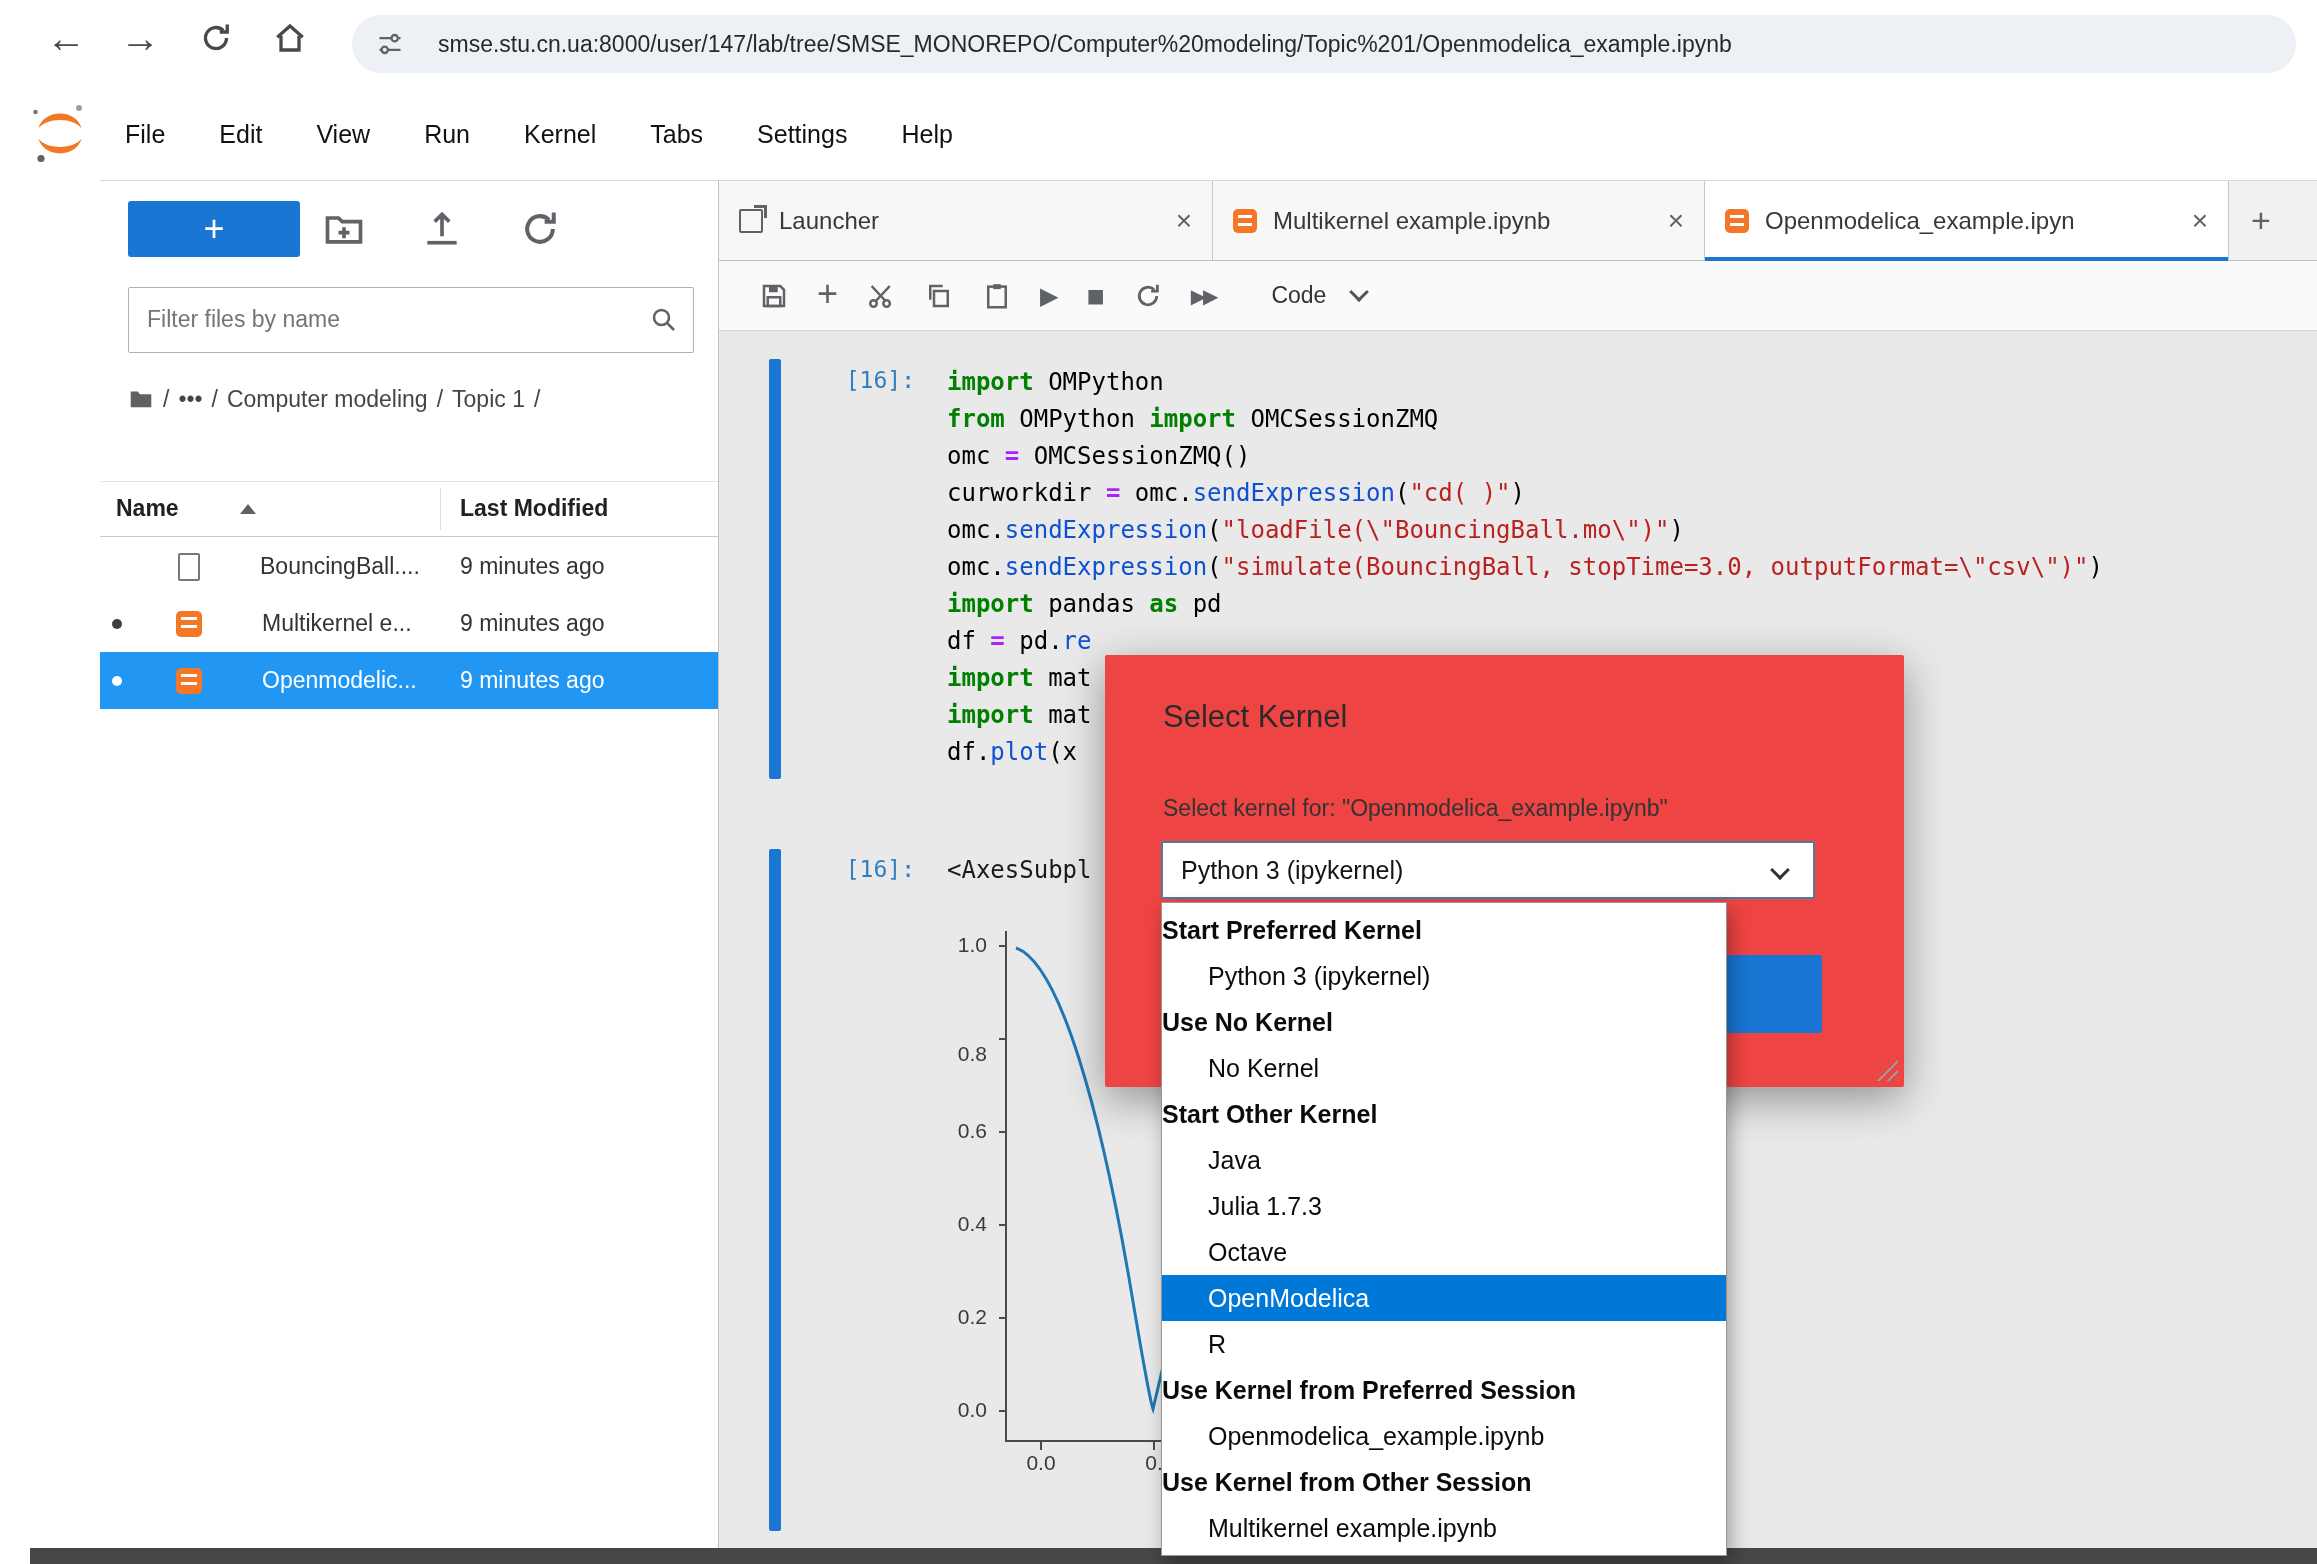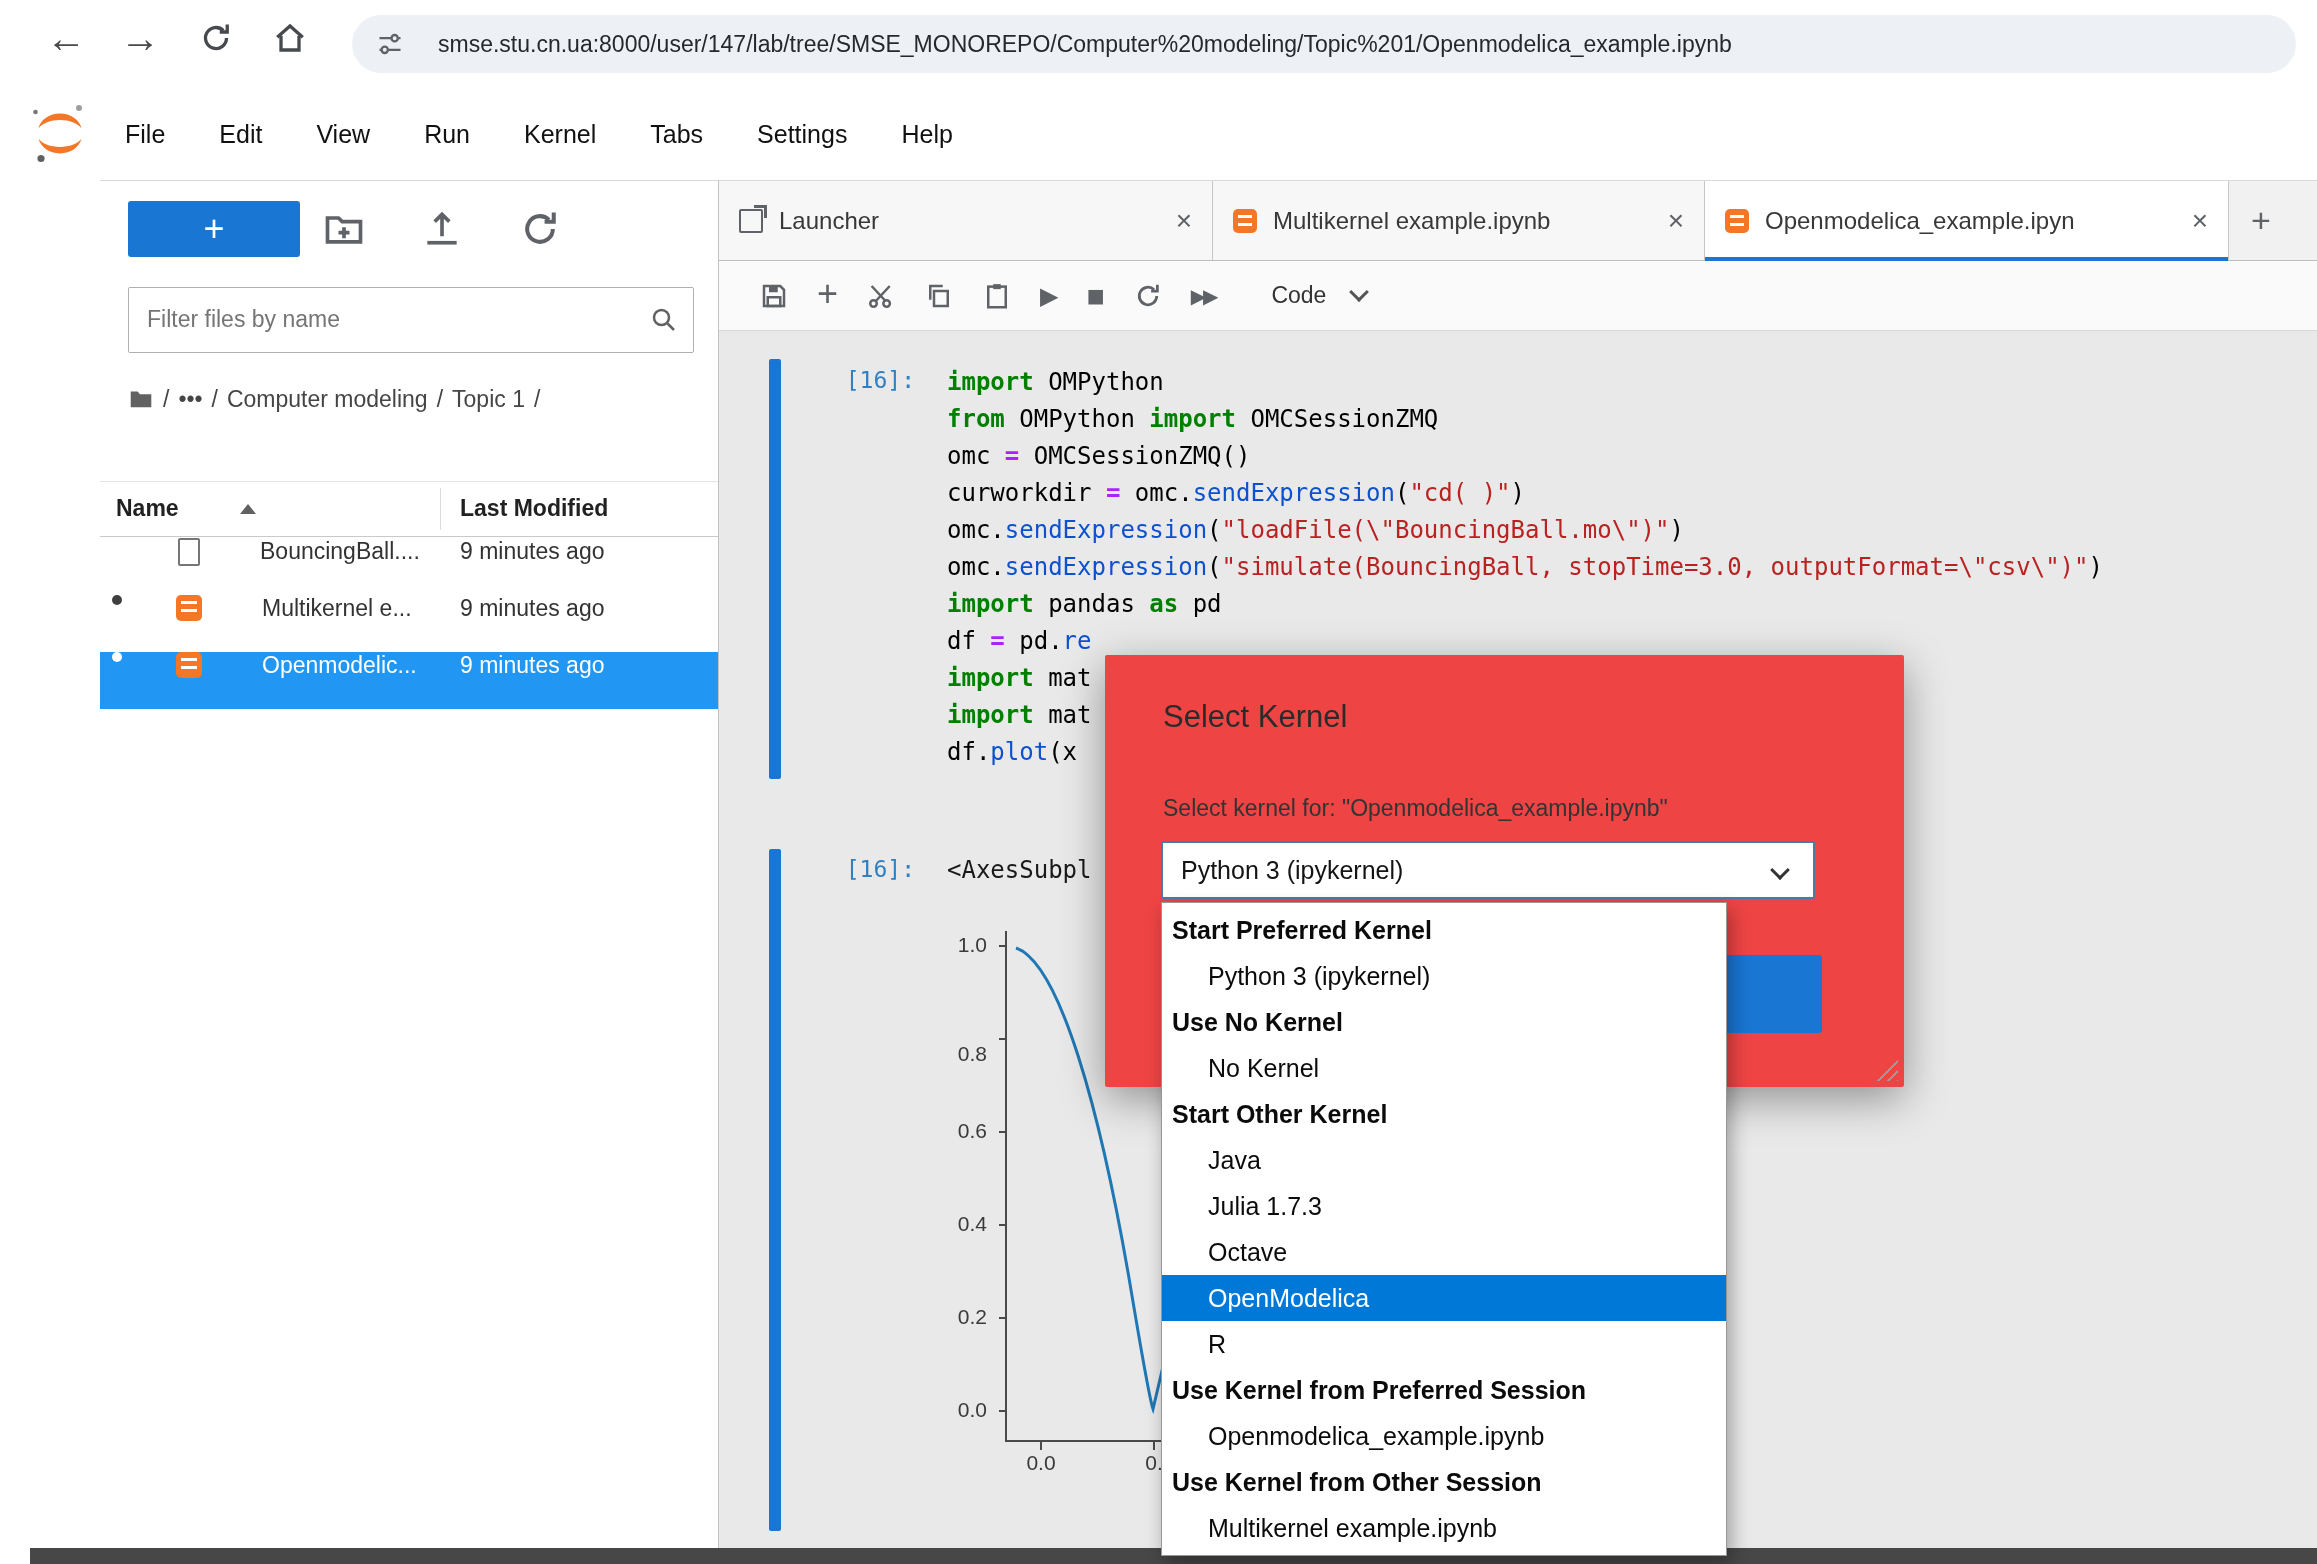--- a/index.html
+++ b/index.html
@@ -45,21 +45,21 @@
   #bc-folder{vertical-align:-5px;margin-right:9px;}
   .bc-sep,.bc-part{margin-right:9px;}
   #fb-header{position:absolute;left:0;top:300px;width:618px;height:56px;border-top:1px solid #e4e4e4;
              border-bottom:1px solid #c9c9c9;box-sizing:border-box;}
   #col-name{position:absolute;left:16px;top:13px;font-weight:bold;font-size:23px;color:#212121;}
   #sort-caret{position:absolute;left:140px;top:22px;width:0;height:0;border-left:8px solid transparent;
               border-right:8px solid transparent;border-bottom:10px solid #616161;}
   #col-div{position:absolute;left:340px;top:6px;width:1px;height:42px;background:#dcdcdc;}
   #col-mod{position:absolute;left:360px;top:13px;font-weight:bold;font-size:23px;color:#212121;}
   #fb-rows{position:absolute;left:0;top:357px;width:618px;}
-  .fb-row{position:relative;height:57px;display:flex;gap:44px;}
+  .fb-row{position:relative;height:57px;display:flex;align-items:center;gap:44px;}
   .fb-row.sel{background:var(--selection,#2196f3);}
   .run-dot{width:10px;height:10px;border-radius:50%;background:#3f3f3f;margin-left:12px;flex:0 0 auto;}
   .run-dot.hidden{visibility:hidden;}
   .sel .run-dot{background:#fff;}
   .ic-doc{width:22px;height:28px;border:2px solid #767676;border-radius:2px;background:#fff;margin-left:12px;
           flex:0 0 auto;box-sizing:border-box;}
   .ic-nb{width:26px;height:26px;background:var(--orange,#f37726);border-radius:5px;margin-left:10px;position:relative;flex:0 0 auto;}
   .ic-nb::before{content:"";position:absolute;left:5px;right:5px;top:6px;height:3px;background:#fff;}
   .ic-nb::after{content:"";position:absolute;left:5px;right:5px;top:14px;height:3px;background:#fff;}
   .fname{font-size:23px;color:#333;margin-left:16px;white-space:nowrap;overflow:hidden;max-width:250px;}
@@ -131,21 +131,21 @@
   #dlg-chev{position:absolute;right:26px;top:20px;margin:0;border-color:#333;}
   #dlg-button{position:absolute;left:500px;top:300px;width:217px;height:78px;background:var(--accent,#1976d2);border-radius:3px;}
   #dlg-resize{position:absolute;right:6px;bottom:6px;width:24px;height:24px;
               background:repeating-linear-gradient(135deg,transparent 0 5px,#9a9a9a 5px 7px);
               clip-path:polygon(100% 0,100% 100%,0 100%);}
 
   
   #popup{position:absolute;left:1161px;top:902px;width:566px;background:#fff;border:1px solid #979797;
          box-shadow:4px 8px 18px rgba(0,0,0,.33);z-index:60;padding:4px 0;box-sizing:border-box;}
   .pp-item{height:46px;display:flex;align-items:center;font-size:25px;color:#0b0b0b;white-space:nowrap;}
-  .pp-group{font-weight:bold;padding-left:10px;}
+  .pp-group{font-weight:bold;padding-left:0;}
   .pp-option{padding-left:46px;}
   .pp-hl{background:var(--highlight,#0078d7);color:#fff;}
 </style>
 </head>
 <body>
 
 <div id="root">
 
   <div id="chrome">
     <div class="navic" id="nav-back">←</div>

